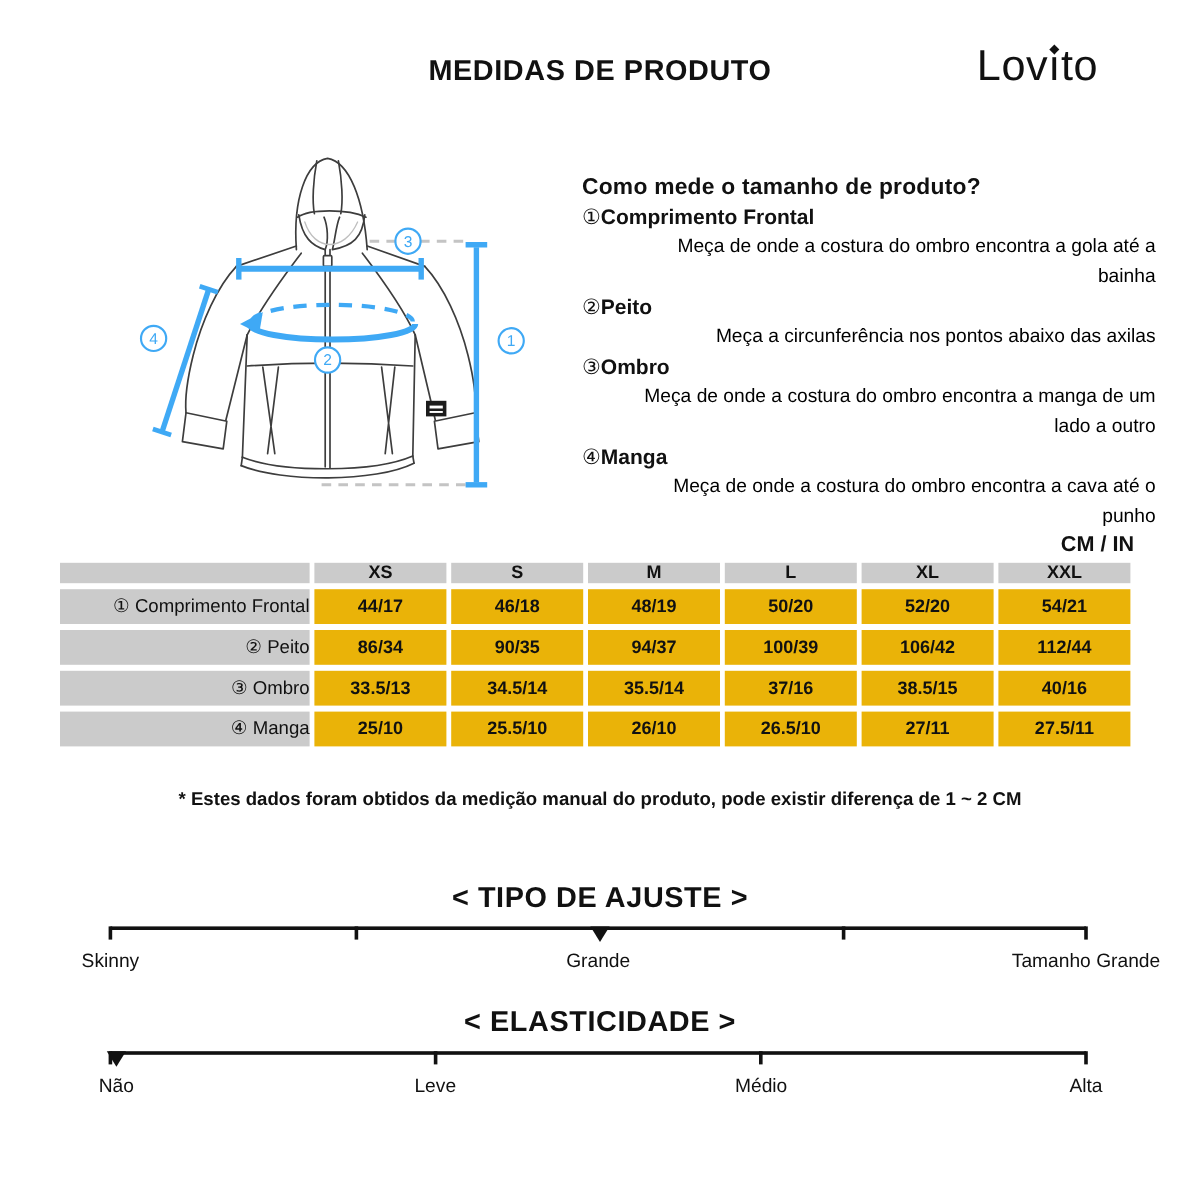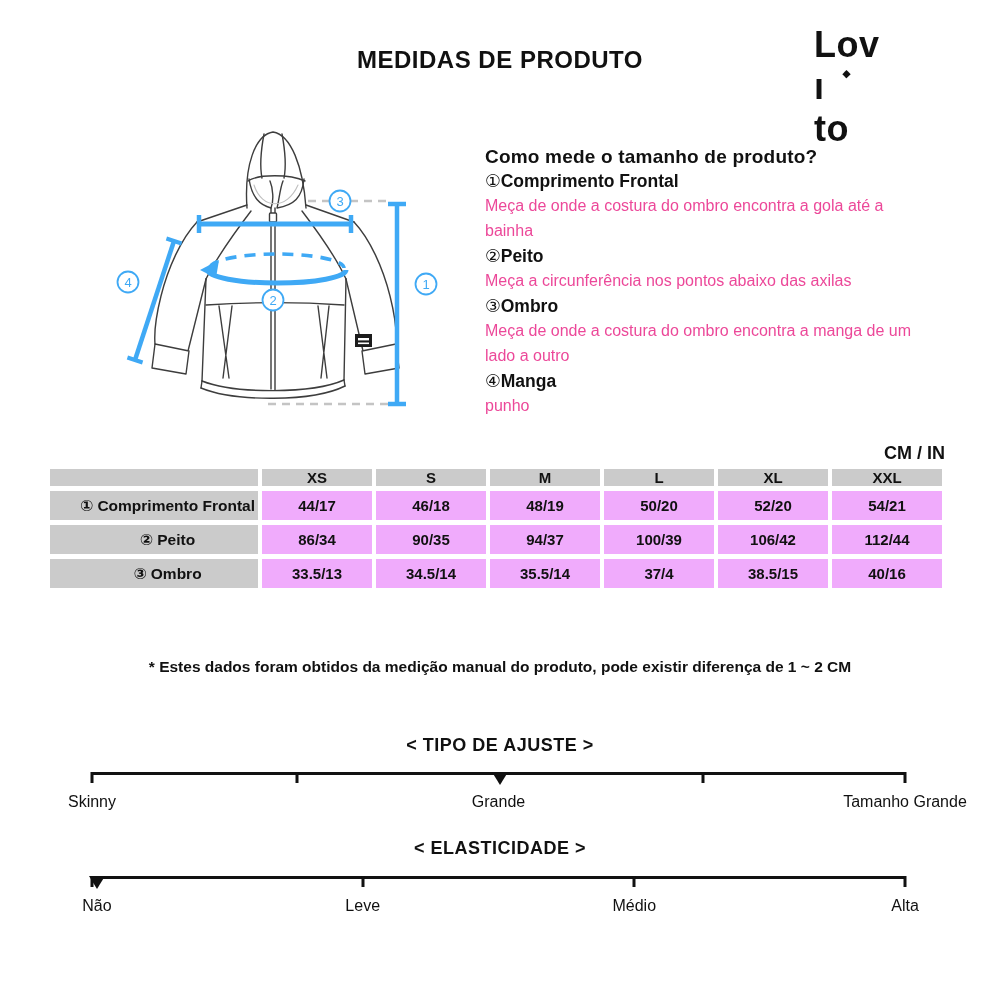--- a/index.html
+++ b/index.html
@@ -2,54 +2,54 @@
 <html><head>
 <meta charset="utf-8">
 <style>
   html,body{margin:0;padding:0;background:#fff;}
   .page{position:relative;width:1000px;height:1000px;background:#fff;overflow:hidden;
         font-family:"Liberation Sans","DejaVu Sans",sans-serif;color:#111;}
 
   
   .title{position:absolute;left:0;right:0;top:46px;text-align:center;
          font-size:24px;font-weight:bold;letter-spacing:.5px;}
-  .brand{position:absolute;left:814px;top:24px;font-size:36px;font-weight:bold;
-         letter-spacing:.5px;display:flex;flex-direction:column;}
+  .brand{position:absolute;left:814px;top:34px;font-size:36px;font-weight:normal;
+         letter-spacing:.5px;display:flex;}
   .brand .iwrap{position:relative;display:inline-block;}
   .brand .idot{position:absolute;left:50%;top:2px;transform:translateX(-50%);
                font-size:11px;line-height:1;}
 
   
   .jacket{position:absolute;left:100px;top:118px;width:360px;height:310px;}
 
   
   .guide{position:absolute;left:485px;top:146px;width:478px;}
   .guide-h{font-size:19px;font-weight:bold;letter-spacing:.2px;}
   .gi-name{font-size:17.5px;font-weight:bold;line-height:24px;margin-top:1px;}
   .gi-name .gnum{font-weight:normal;}
-  .gi-desc{font-size:16px;color:#ec4899;line-height:25px;}
+  .gi-desc{font-size:16px;color:#000000;line-height:25px;text-align:right;}
 
   
   .unit{position:absolute;left:55px;width:890px;top:443px;text-align:right;
         font-size:18px;font-weight:bold;}
   .size-table{position:absolute;left:46px;top:464px;width:900px;
               border-collapse:separate;border-spacing:4px 5px;table-layout:fixed;}
   .size-table th,.size-table td{font-size:15px;text-align:center;padding:0;}
   .size-table th{background:#cbcbcb;height:16px;font-weight:bold;}
-  .size-table td{background:#f0abfc;height:29px;font-weight:bold;}
-  .size-table td.lbl{background:#cbcbcb;text-align:center;padding-left:27px;
-                     font-weight:700;font-size:15.5px;}
+  .size-table td{background:#eab308;height:29px;font-weight:bold;}
+  .size-table td.lbl{background:#cbcbcb;text-align:right;padding-left:27px;
+                     font-weight:400;font-size:15.5px;}
   .size-table col.c0{width:208px;}
 
   .footnote{position:absolute;left:0;right:0;top:658px;text-align:center;
             font-size:15.5px;font-weight:bold;}
 
   
   .scale-title{position:absolute;left:0;right:0;text-align:center;
-               font-size:18px;font-weight:bold;letter-spacing:.5px;}
+               font-size:24px;font-weight:bold;letter-spacing:.5px;}
   .scale{position:absolute;left:92px;width:813px;height:3px;background:#111;}
   .tick{position:absolute;top:0;width:3px;height:11px;background:#111;
         transform:translateX(-50%);}
   .pointer{position:absolute;top:0;width:0;height:0;transform:translateX(-50%);
            border-left:8px solid transparent;border-right:8px solid transparent;
            border-top:13px solid #111;}
   .slabel{position:absolute;top:21px;transform:translateX(-50%);white-space:nowrap;
           font-size:16px;font-weight:normal;}
 </style>
 </head>
@@ -167,20 +167,21 @@
       <div class="gi-name"><span class="gnum">③</span><span>Ombro</span></div>
       <div class="gi-desc">
         <div>Meça de onde a costura do ombro encontra a manga de um</div>
         <div>lado a outro</div>
       </div>
     </div>
 
     <div class="gi">
       <div class="gi-name"><span class="gnum">④</span><span>Manga</span></div>
       <div class="gi-desc">
+        <div>Meça de onde a costura do ombro encontra a cava até o</div>
         <div>punho</div>
       </div>
     </div>
   </div>
 
   <div class="unit">CM / IN</div>
 
   <table class="size-table">
     <colgroup>
         <col class="c0">
@@ -217,23 +218,32 @@
       <td>94/37</td>
       <td>100/39</td>
       <td>106/42</td>
       <td>112/44</td>
     </tr>
     <tr>
       <td class="lbl"><span>③</span> <span>Ombro</span></td>
       <td>33.5/13</td>
       <td>34.5/14</td>
       <td>35.5/14</td>
-      <td>37/4</td>
+      <td>37/16</td>
       <td>38.5/15</td>
       <td>40/16</td>
+    </tr>
+    <tr>
+      <td class="lbl"><span>④</span> <span>Manga</span></td>
+      <td>25/10</td>
+      <td>25.5/10</td>
+      <td>26/10</td>
+      <td>26.5/10</td>
+      <td>27/11</td>
+      <td>27.5/11</td>
     </tr>
   </tbody>
     </table>
 
   <div class="footnote">* Estes dados foram obtidos da medição manual do produto, pode existir diferença de 1 ~ 2 CM</div>
 
   <div class="scale-title" style="top:735px">&lt; TIPO DE AJUSTE &gt;</div>
   <div class="scale" style="top:772px">
     <div class="tick" style="left:0%"></div>
     <div class="tick" style="left:25.2%"></div>

